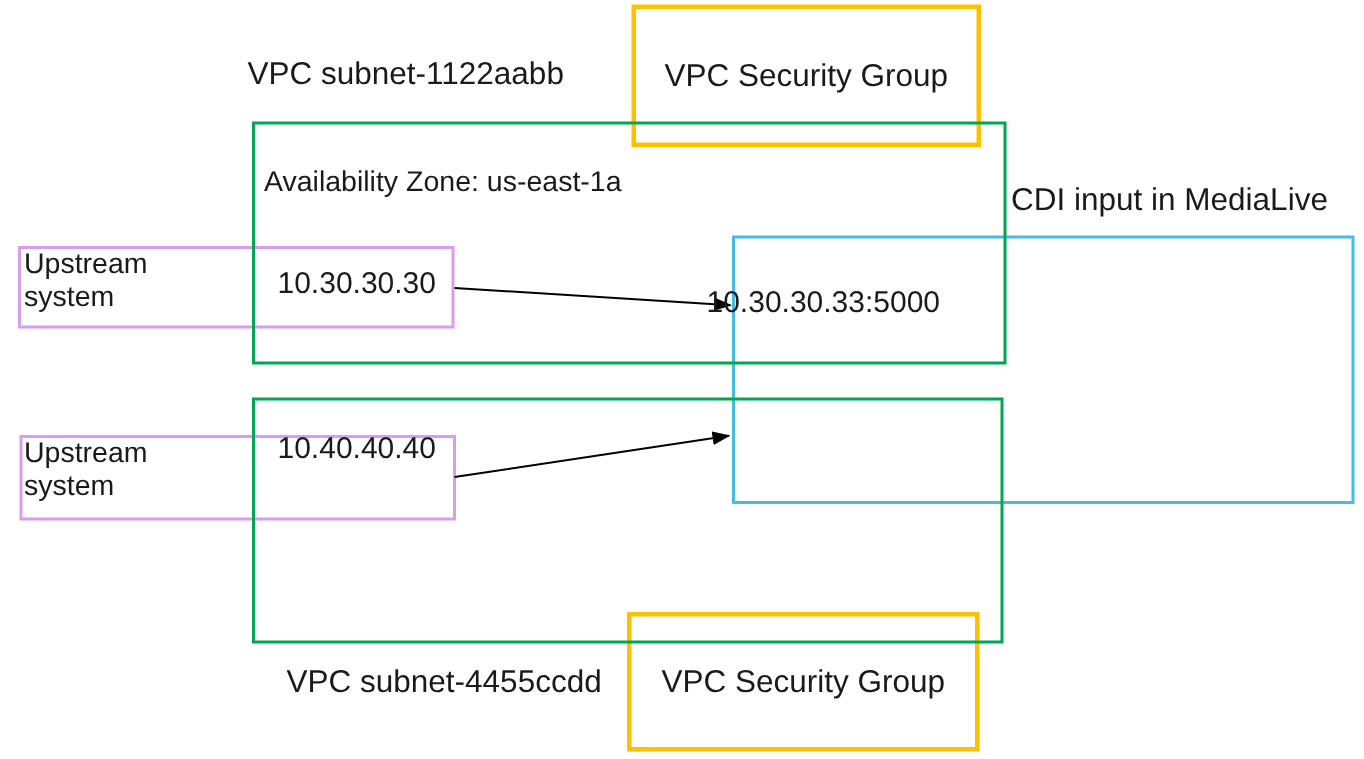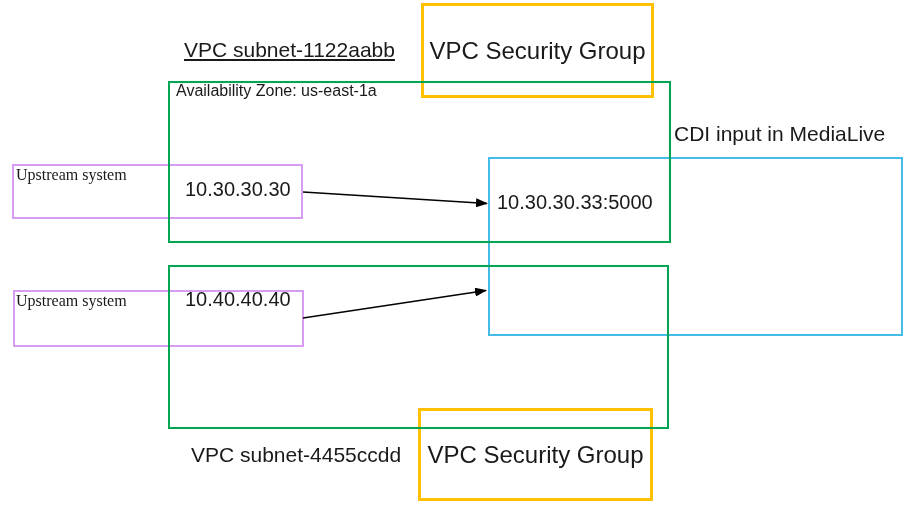--- a/index.html
+++ b/index.html
@@ -49,40 +49,39 @@
   .upstream-a { left: 12px; top: 164px; width: 291px; height: 55px; }
   .upstream-b { left: 13px; top: 290px; width: 291px; height: 57px; }
 
   .txt {
     position: absolute;
     white-space: nowrap;
     z-index: 6;
   }
   .label-lg { font-size: 21px; }
   .label-ip { font-size: 20px; }
-  .label-az { font-size: 16px; }
+  .label-az { font-size: 19px; margin-top: 29px; }
   .upstream-label {
-    font-size: 16px;
+    font-size: 19px;
     line-height: 1.14;
     white-space: normal;
     width: 135px;
-    font-family: Liberation Serif, serif;
   }
-  .sg-label { font-size: 24px; z-index: 6; }
+  .sg-label { font-size: 21px; z-index: 6; }
 
-  .subnet-a-label { left: 184px; top: 38px; text-decoration: underline; }
+  .subnet-a-label { left: 165px; top: 38px; }
   .subnet-b-label { left: 172px; top: 443px; margin-left: 19px; }
   .az-a { left: 176px; top: 82px; }
   .az-b { left: 176px; top: 404px; }
   .cdi-label { left: 674px; top: 122px; }
   .upstream-a-label { left: 16px; top: 166px; }
   .upstream-b-label { left: 16px; top: 292px; }
   .ip-a { left: 185px; top: 178px; text-align: right; }
   .ip-b { left: 185px; top: 288px; }
-  .endpoint-a { left: 497px; top: 191px; }
+  .endpoint-a { left: 471px; top: 191px; }
   .endpoint-b { left: 497px; top: 278px; }
 
   .arrow-layer {
     position: absolute;
     left: 0; top: 0;
     width: 909px; height: 506px;
     z-index: 5;
     pointer-events: none;
   }
 </style>

